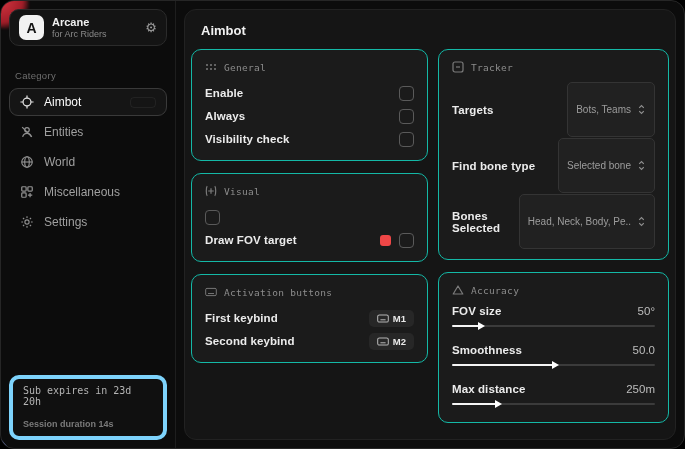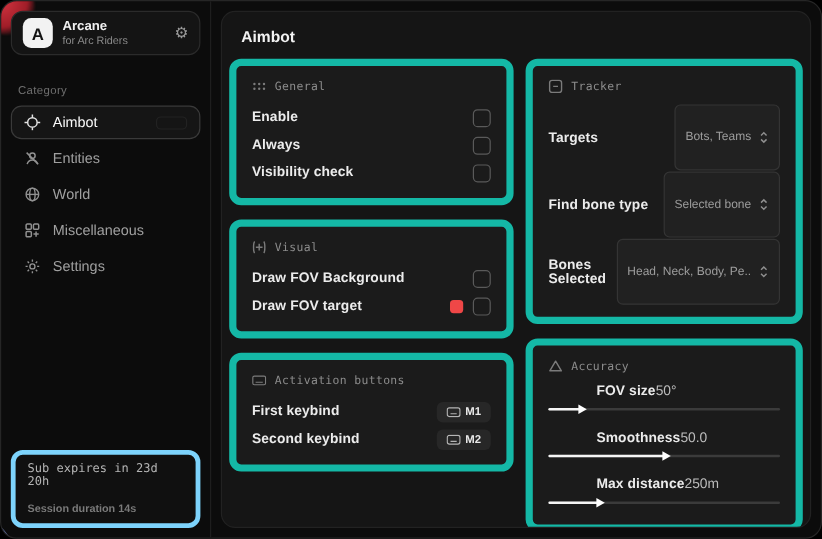--- a/index.html
+++ b/index.html
@@ -52,21 +52,21 @@
   
   .main {
     position:absolute; left:183px; top:8px; right:8px; bottom:8px;
     background:#151515; border:1px solid #222; border-radius:12px; overflow:hidden;
   }
   .main-title { padding:13px 16px 11px; font-size:13px; font-weight:bold; color:#f2f2f2; }
   .columns { display:flex; gap:10px; padding:0 6px; }
   .col-left { width:237px; flex:0 0 auto; }
   .col-right { flex:1; }
   .card {
-    background:#1b1b1b; border:6px solid #14b8a6; border-radius:10px;
+    background:#1b1b1b; border:1px solid #14b8a6; border-radius:10px;
     padding:11px 13px 10px; margin-bottom:12px;
   }
   .card-head {
     display:flex; align-items:center; gap:7px; margin-bottom:9px;
     color:#8c8c8c; font-family:"DejaVu Sans Mono", monospace; font-size:9.5px; letter-spacing:.3px;
   }
   .card-head svg { width:12px; height:12px; flex:0 0 auto; opacity:.85; }
   .row { display:flex; align-items:center; justify-content:space-between; min-height:22px; }
   .row + .row { margin-top:1px; }
   .row-label { font-size:11.5px; font-weight:bold; color:#ececec; letter-spacing:.1px; }
@@ -80,21 +80,21 @@
   .key-pill svg { width:12px; height:9px; color:#b5b5b5; }
   .key-pill span { font-size:9.5px; font-weight:bold; color:#e9e9e9; }
   .dd-pill {
     display:flex; align-items:center; gap:6px; background:#212121; border:1px solid #343434;
     border-radius:5px; padding:21px 8px; cursor:pointer; max-width:158px;
   }
   .dd-pill .dd-val { font-size:10px; color:#9d9d9d; white-space:nowrap; overflow:hidden; text-overflow:ellipsis; }
   .dd-pill svg { width:9px; height:11px; color:#8f8f8f; flex:0 0 auto; }
   .slider-block { margin-bottom:13px; }
   .slider-block:last-child { margin-bottom:3px; }
-  .slider-head { display:flex; align-items:center;margin-left:40px; }
+  .slider-head { display:flex; justify-content:space-between; align-items:center; }
   .slider-val { font-size:11.5px; color:#bdbdbd; }
   .slider-track { position:relative; height:9px; margin-top:5px; cursor:pointer; }
   .slider-rail { position:absolute; left:0; right:0; top:3px; height:2px; background:#3b3b3b; border-radius:1px; }
   .slider-fill { position:absolute; left:0; top:3px; height:2px; background:#f5f5f5; border-radius:1px; }
   .slider-thumb { position:absolute; top:0; width:0; height:0; margin-left:-2px;
     border-left:7px solid #ffffff; border-top:4px solid transparent; border-bottom:4px solid transparent; }
 </style>
 </head>
 <body>
 
@@ -197,21 +197,20 @@
 
         <div class="card">
           <div class="card-head">
             <svg viewBox="0 0 12 12" fill="none" stroke="currentColor" stroke-width="1.2">
               <path d="M6 3.2v5.6M3.2 6h5.6"></path>
                 <path d="M2.2 1.2C1 2.4 1 9.6 2.2 10.8M9.8 1.2c1.2 1.2 1.2 8.4 0 9.6"></path>
             </svg>
             <span>Visual</span>
           </div>
           <div class="row">
-            <span class="row-label">Draw FOV Background</span>
             <span class="row-right">
               <span class="checkbox"></span>
             </span>
           </div>
           <div class="row">
             <span class="row-label">Draw FOV target</span>
             <span class="row-right">
               <span class="swatch" style="background-color: rgb(239, 71, 71);"></span>
               <span class="checkbox"></span>
             </span>

